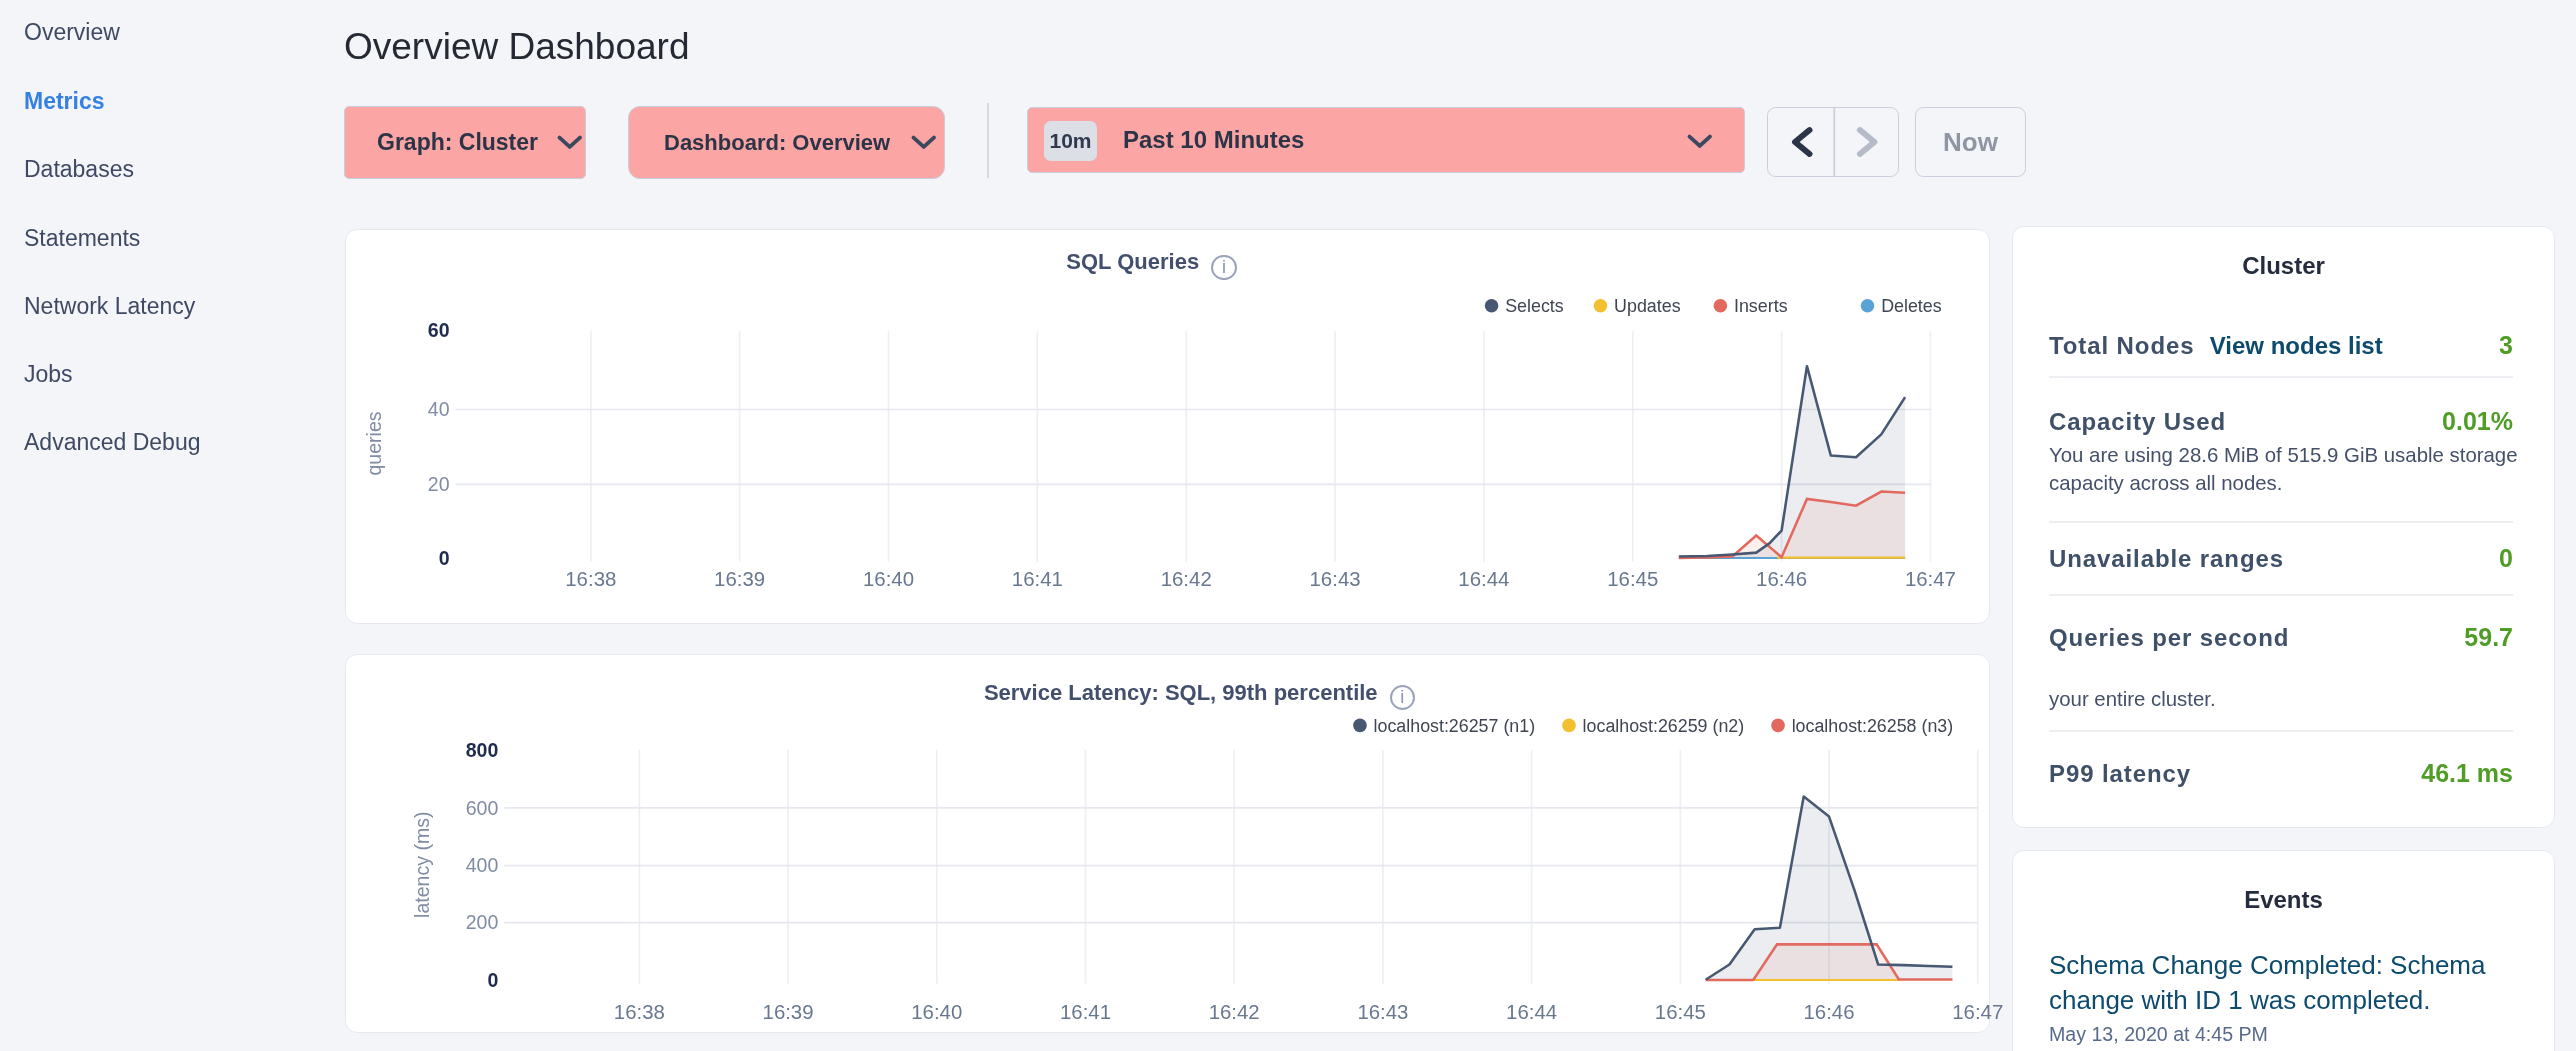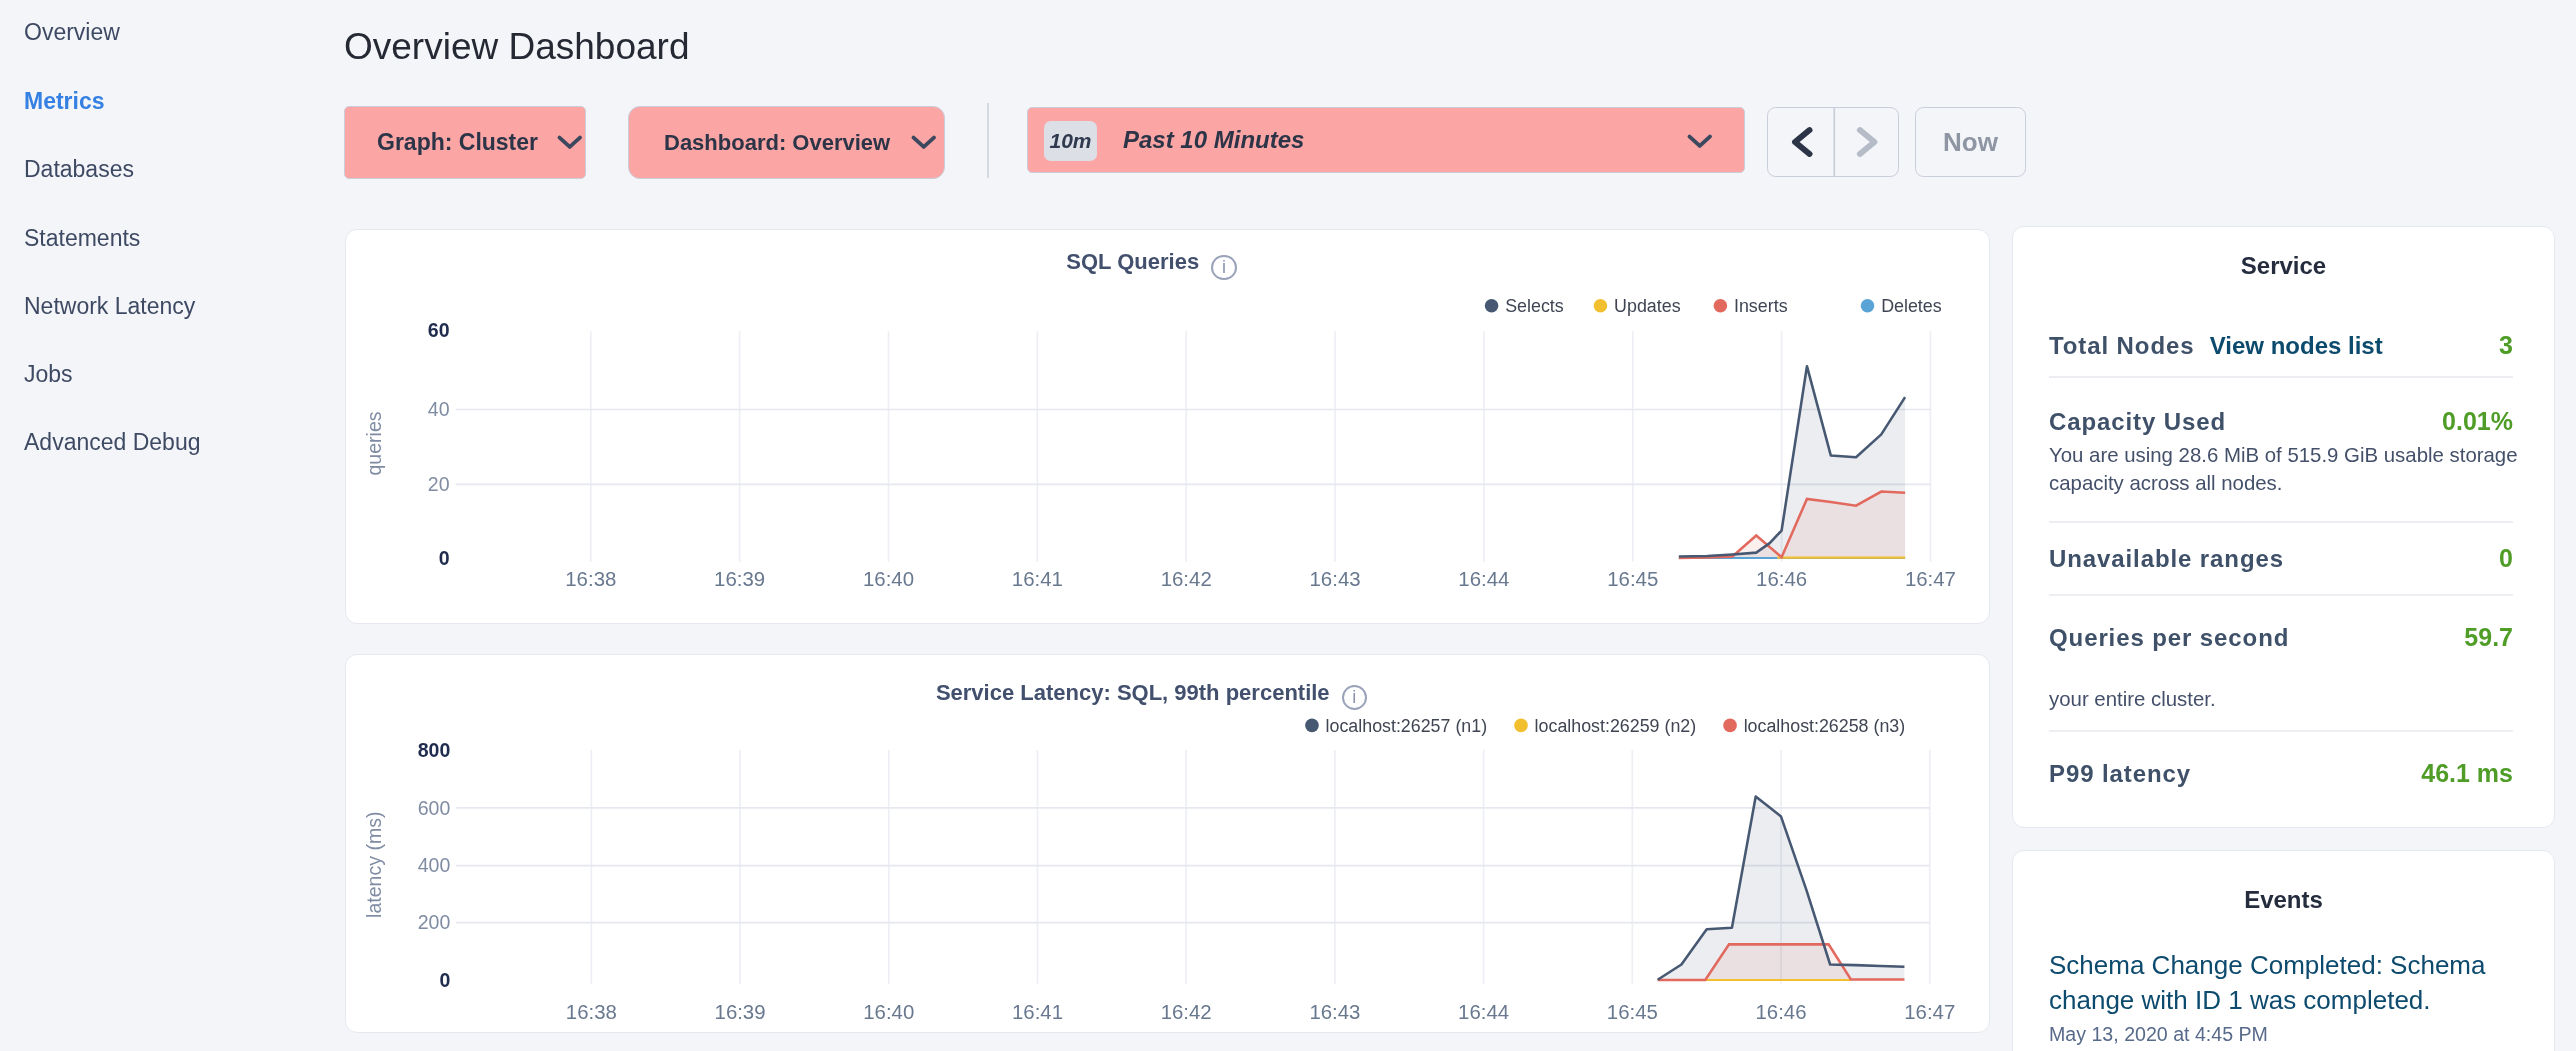--- a/index.html
+++ b/index.html
@@ -37,21 +37,21 @@
     </svg>
 </div>
 <div class="dd" style="left:628px; top:106px; width:317px; height:73px;border-radius:12px;">
   <span class="txt" style="margin-left:35px; font-size:22px;">Dashboard: Overview</span>
   <svg class="chev" style="margin-left:20.4px;" viewBox="0 0 30 18">
       <path d="M3 3 L15 14 L27 3" stroke="#3c485e" stroke-width="4.5" fill="none" stroke-linecap="round" stroke-linejoin="round"></path>
     </svg>
 </div>
 <div class="abs" style="left:987px; top:103px; width:1.7px; height:75px; background:#d5d9e0;"></div>
 
-<div class="dd" style="left:1027px; top:107px; width:718px; height:66px;font-style:italic;">
+<div class="dd" style="left:1027px; top:107px; width:718px; height:66px;">
   <span class="abs" style="left:16px; top:12.8px; width:53px; height:40px; background:#dcdfe6; border-radius:6.8px; text-align:center; line-height:40px; font-weight:700; font-size:21px; color:#2f3a4f;">10m</span>
   <span class="txt" style="margin-left:95px; font-size:24px;">Past 10 Minutes</span>
   <svg class="chev" style="position:absolute; right:32px; top:26px;" viewBox="0 0 30 18">
       <path d="M3 3 L15 14 L27 3" stroke="#3c485e" stroke-width="4.5" fill="none" stroke-linecap="round" stroke-linejoin="round"></path>
     </svg>
 </div>
 <div class="dd" style="left:1767px; top:107px; width:132px; height:70px; background:transparent; border-radius:8.5px;">
   <svg width="132" height="70" viewBox="0 0 151 82">
       <path d="M 48 27 L 31 41 L 48 55" stroke="#2b3547" stroke-width="7" fill="none" stroke-linecap="round" stroke-linejoin="round"></path>
       <line x1="77" y1="0" x2="77" y2="82" stroke="#c9cedb" stroke-width="2"></line>
@@ -104,21 +104,21 @@
 <circle cx="1476" cy="90" r="8" fill="#f2c02e"></circle>
 <text x="1492" y="97.5" font-size="21" fill="#3f4552">Updates</text>
 <circle cx="1617" cy="90" r="8" fill="#e2695e"></circle>
 <text x="1633" y="97.5" font-size="21" fill="#3f4552">Inserts</text>
 <circle cx="1790" cy="90" r="8" fill="#59a3d6"></circle>
 <text x="1806" y="97.5" font-size="21" fill="#3f4552">Deletes</text>
 </svg>
 </div>
 
 <div class="panel" style="left:345px; top:654px; width:1645px; height:379px;"></div>
-<div class="abs" style="left:345px; top:654px; width:1645px; height:379px;">
+<div class="abs" style="left:345px; top:654px; width:1645px; height:379px;padding-left:48px;">
   <div class="ctitle" style="top:25.5px;">Service Latency: SQL, 99th percentile<span class="info">i</span></div>
   <svg width="1645" height="379" viewBox="0 0 1934 446" font-family="Liberation Sans, sans-serif">
 <line x1="289" y1="113" x2="289" y2="388" stroke="#edeff4" stroke-width="2"></line>
 <line x1="464" y1="113" x2="464" y2="388" stroke="#edeff4" stroke-width="2"></line>
 <line x1="639" y1="113" x2="639" y2="388" stroke="#edeff4" stroke-width="2"></line>
 <line x1="814" y1="113" x2="814" y2="388" stroke="#edeff4" stroke-width="2"></line>
 <line x1="989" y1="113" x2="989" y2="388" stroke="#edeff4" stroke-width="2"></line>
 <line x1="1164" y1="113" x2="1164" y2="388" stroke="#edeff4" stroke-width="2"></line>
 <line x1="1339" y1="113" x2="1339" y2="388" stroke="#edeff4" stroke-width="2"></line>
 <line x1="1514" y1="113" x2="1514" y2="388" stroke="#edeff4" stroke-width="2"></line>
@@ -152,21 +152,21 @@
 <text x="1153" y="91.5" font-size="21" fill="#3f4552">localhost:26257 (n1)</text>
 <circle cx="1383" cy="84" r="8" fill="#f2c02e"></circle>
 <text x="1399" y="91.5" font-size="21" fill="#3f4552">localhost:26259 (n2)</text>
 <circle cx="1629" cy="84" r="8" fill="#e2695e"></circle>
 <text x="1645" y="91.5" font-size="21" fill="#3f4552">localhost:26258 (n3)</text>
 </svg>
 </div>
 
 <div class="panel" style="left:2012px; top:226px; width:543px; height:602px;"></div>
 <div class="abs" style="left:2012px; top:226px; width:543px; height:602px;">
-  <div class="ctitle" style="top:27px; color:#242c3d; font-size:24px;">Service</div>
+  <div class="ctitle" style="top:27px; color:#242c3d; font-size:24px;">Cluster</div>
   <div class="srow" style="top:100px; height:39px;">
       <span class="slab">Total Nodes</span>
       <span style="margin-left:15.3px; font-weight:700; font-size:24px; color:#0c4a6e;">View nodes list</span>
       <span class="sval">3</span>
     </div>
   <div class="sdiv" style="top:150px;"></div>
   <div class="srow" style="top:176px; height:39px;">
       <span class="slab">Capacity Used</span>
       <span class="sval">0.01%</span>
     </div>

